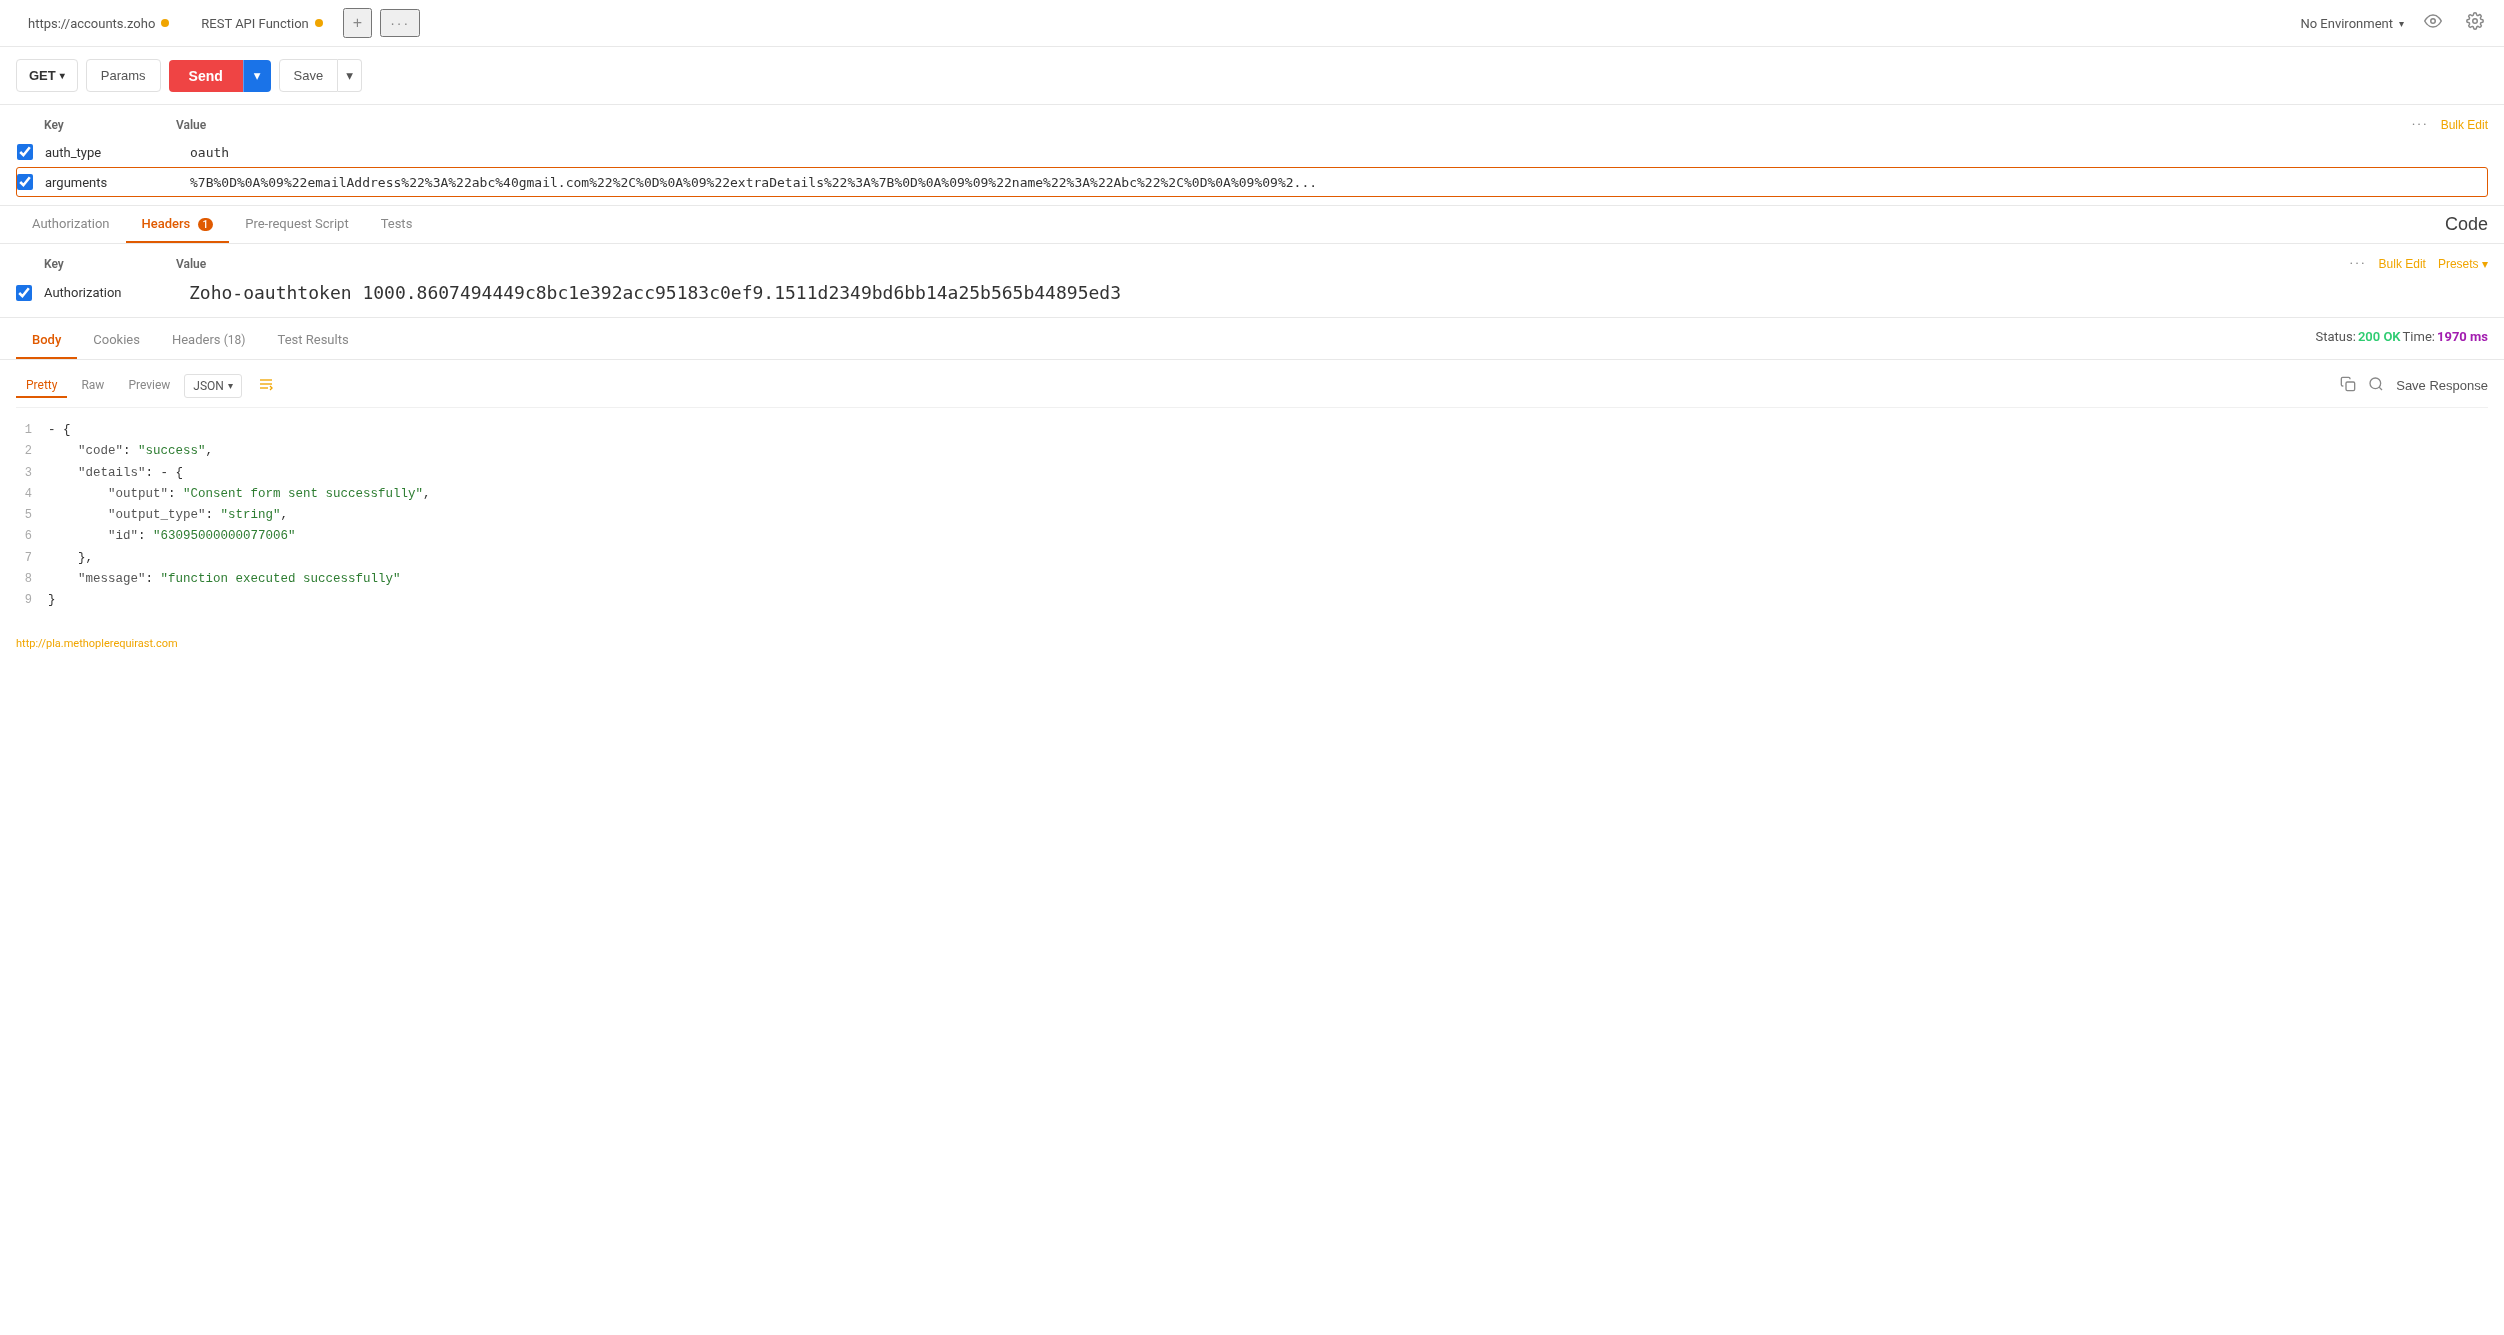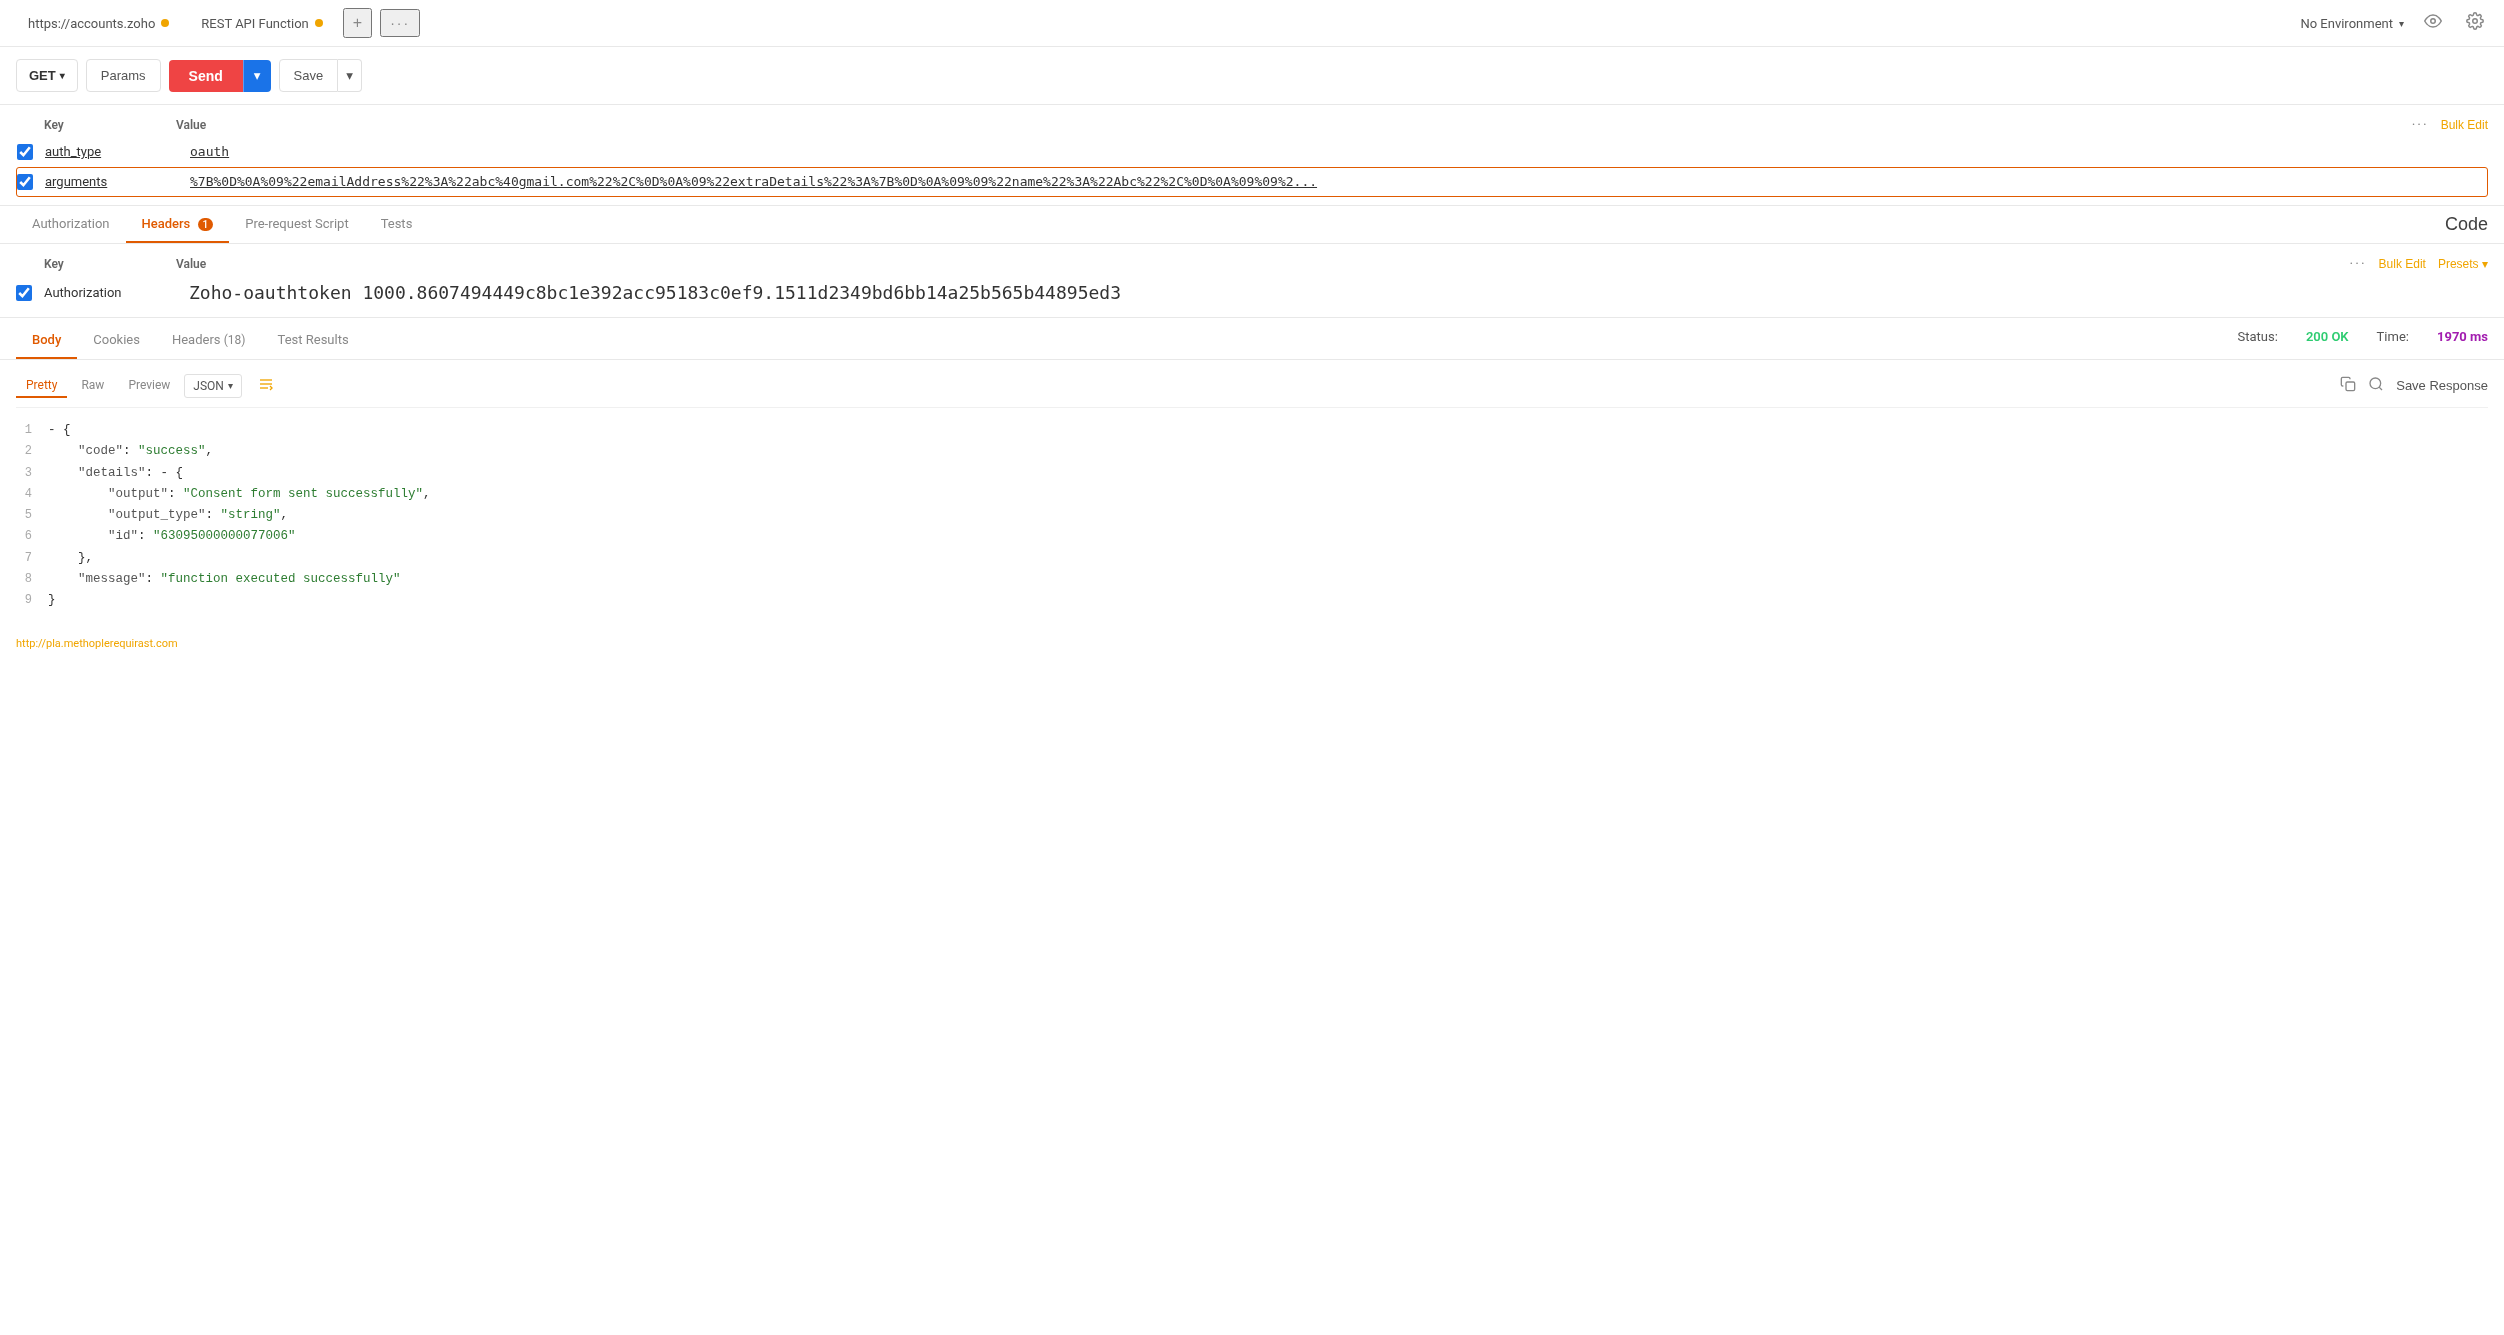--- a/index.html
+++ b/index.html
@@ -201,25 +201,24 @@
       border: none;
     }
     .more-dots {
       color: #888;
       font-size: 14px;
       letter-spacing: 2px;
       cursor: pointer;
     }
     .param-row {
       display: flex;
-      align-items: flex-start;
+      align-items: flex-end;
       padding: 6px 0;
       border: 1px solid transparent;
       border-radius: 3px;
-      text-decoration: underline;
     }
     .param-row.highlighted {
       border: 1.5px solid #e05a00;
       border-radius: 3px;
     }
     .param-checkbox {
       width: 16px;
       height: 16px;
       margin-right: 12px;
       accent-color: #1a73e8;
@@ -355,21 +354,21 @@
     }
     .response-tab.active {
       color: #e05a00;
       border-bottom: 2px solid #e05a00;
       font-weight: 500;
     }
     .response-status {
       margin-left: auto;
       display: flex;
       align-items: center;
-      gap: 28px;
+      gap: 2px;
       font-size: 13px;
       padding-bottom: 8px;
     }
     .status-label { color: #555; }
     .status-ok { color: #2ecc71; font-weight: 600; }
     .time-label { color: #555; }
     .time-value { color: #a21caf; font-weight: 700; }
 
     
     .response-body-section {

